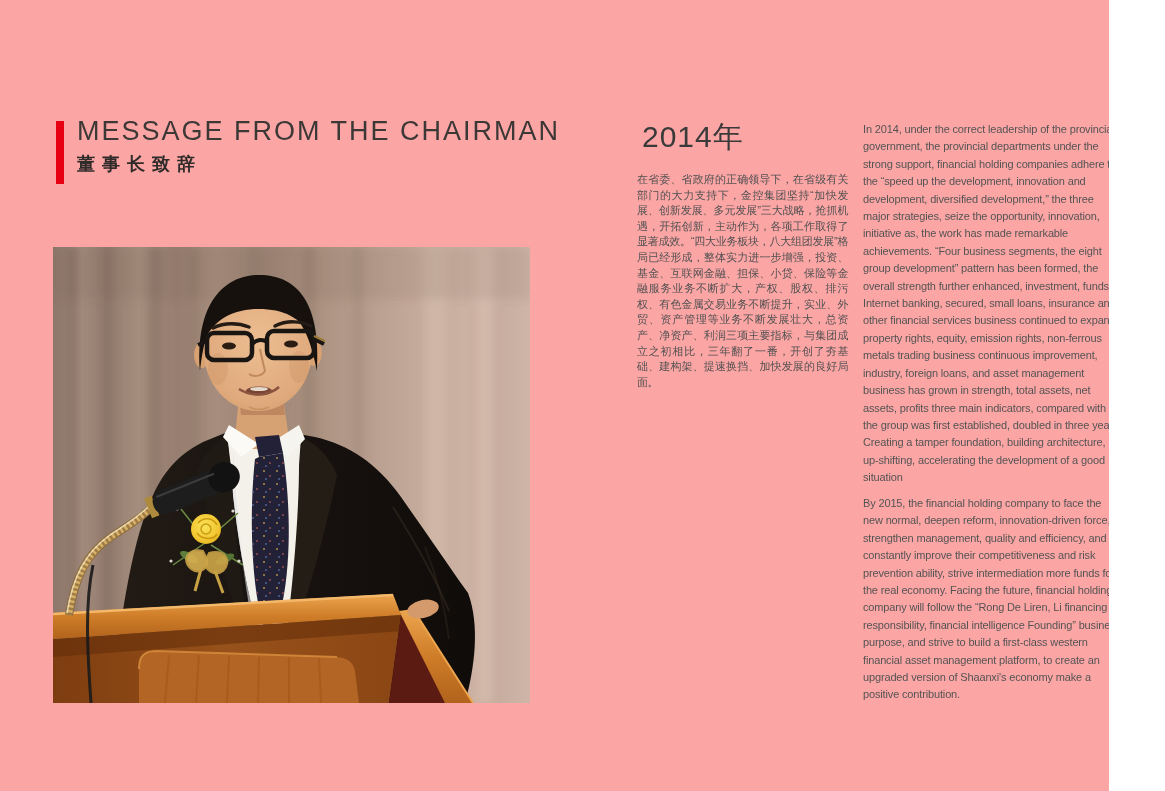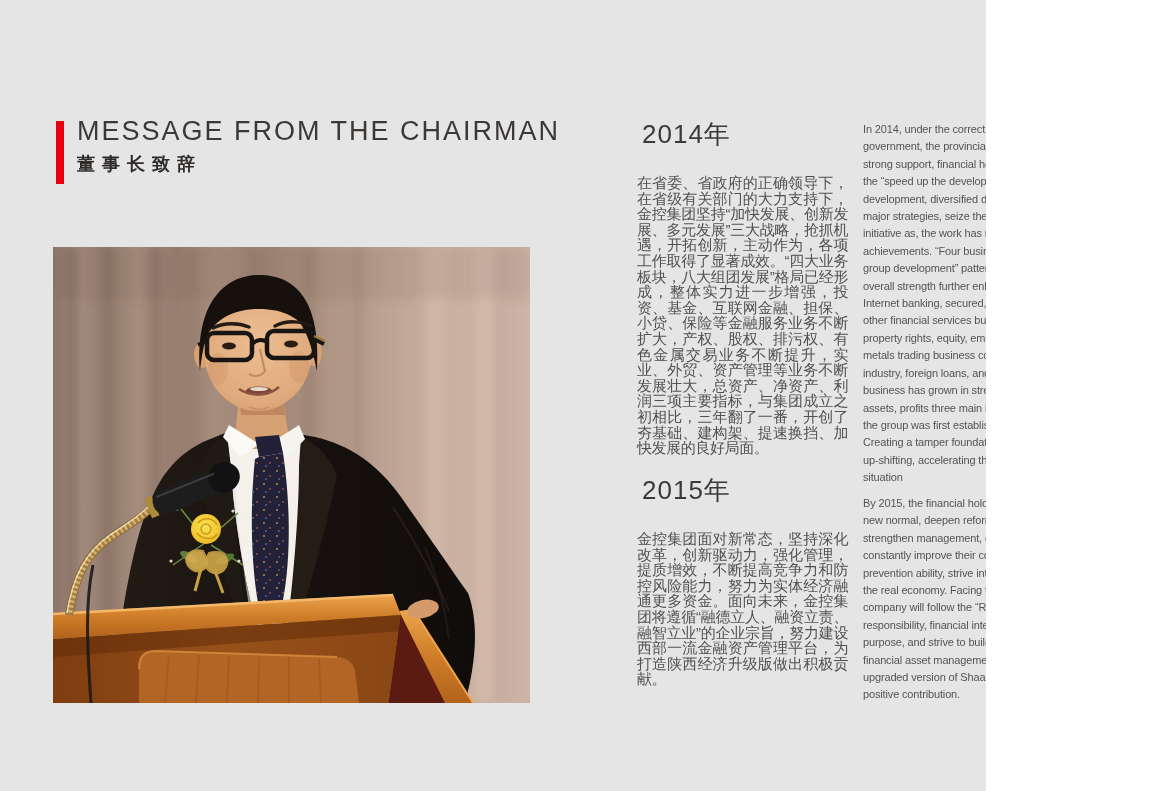--- a/index.html
+++ b/index.html
@@ -1,32 +1,32 @@
 <!DOCTYPE html>
 <html><head>
 <meta charset="utf-8">
 <style>
   html,body{margin:0;padding:0;background:#ffffff;}
   .page{
-    position:relative;width:986px;height:791px;background:#e5e5e5;overflow:hidden;
+    position:relative;width:1109px;height:791px;background:#fca5a5;overflow:hidden;
     font-family:"Liberation Sans","DejaVu Sans",sans-serif;
   }
   
   .title-block{position:absolute;left:56px;top:116px;width:480px;}
   .accent-bar{position:absolute;left:0;top:5px;width:8px;height:63px;background:#e60012;}
   .title-en{margin:0 0 0 21px;font-size:27px;font-weight:400;letter-spacing:2px;color:#3b3836;white-space:nowrap;}
   .title-zh{margin:5px 0 0 21px;font-size:18px;font-weight:600;letter-spacing:7px;color:#2f2b29;white-space:nowrap;}
   
   .photo-wrap{position:absolute;left:53px;top:247px;width:477px;height:456px;}
   .photo-wrap svg{display:block;width:477px;height:456px;}
   
   .sec{position:absolute;}
-  .sec-h{margin:0 0 0 5px;font-size:26px;font-weight:400;letter-spacing:1px;color:#3a3a3a;}
+  .sec-h{margin:0 0 0 5px;font-size:30px;font-weight:400;letter-spacing:1px;color:#3a3a3a;}
   .cn{left:637px;width:211px;}
-  .cn .sec-body{margin-top:23px;font-size:15px;line-height:15.6px;letter-spacing:-0.4px;color:#515151;text-align:justify;}
+  .cn .sec-body{margin-top:14px;font-size:11px;line-height:15.6px;letter-spacing:-0.4px;color:#515151;text-align:justify;}
   .en{left:863px;width:259px;font-size:11px;line-height:17.4px;letter-spacing:-0.15px;color:#545454;text-align:left;}
   #cn2014{top:117px;} #cn2015{top:473px;}
   #en2014{top:121px;} #en2015{top:495px;}
 </style>
 </head>
 <body>
 
 <div class="page">
 
   <div class="title-block">
@@ -226,22 +226,18 @@
         </g>
       </g>
     </svg>
   </div>
 
   <div class="sec cn" id="cn2014">
     <h3 class="sec-h">2014年</h3>
     <p class="sec-body">在省委、省政府的正确领导下，在省级有关部门的大力支持下，金控集团坚持“加快发展、创新发展、多元发展”三大战略，抢抓机遇，开拓创新，主动作为，各项工作取得了显著成效。“四大业务板块，八大组团发展”格局已经形成，整体实力进一步增强，投资、基金、互联网金融、担保、小贷、保险等金融服务业务不断扩大，产权、股权、排污权、有色金属交易业务不断提升，实业、外贸、资产管理等业务不断发展壮大，总资产、净资产、利润三项主要指标，与集团成立之初相比，三年翻了一番，开创了夯基础、建构架、提速换挡、加快发展的良好局面。</p>
   </div>
 
-  <div class="sec cn" id="cn2015">
-    <h3 class="sec-h">2015年</h3>
-    <p class="sec-body">金控集团面对新常态，坚持深化改革，创新驱动力，强化管理，提质增效，不断提高竞争力和防控风险能力，努力为实体经济融通更多资金。面向未来，金控集团将遵循“融德立人、融资立责、融智立业”的企业宗旨，努力建设西部一流金融资产管理平台，为打造陕西经济升级版做出积极贡献。</p>
-  </div>
 
   <div class="sec en" id="en2014">In 2014, under the correct leadership of the provincial government, the provincial departments under the strong support, financial holding companies adhere to the “speed up the development, innovation and development, diversified development,” the three major strategies, seize the opportunity, innovation, initiative as, the work has made remarkable achievements. “Four business segments, the eight group development” pattern has been formed, the overall strength further enhanced, investment, funds, Internet banking, secured, small loans, insurance and other financial services business continued to expand, property rights, equity, emission rights, non-ferrous metals trading business continuous improvement, industry, foreign loans, and asset management business has grown in strength, total assets, net assets, profits three main indicators, compared with the group was first established, doubled in three years. Creating a tamper foundation, building architecture, up-shifting, accelerating the development of a good situation</div>
 
   <div class="sec en" id="en2015">By 2015, the financial holding company to face the new normal, deepen reform, innovation-driven force, strengthen management, quality and efficiency, and constantly improve their competitiveness and risk prevention ability, strive intermediation more funds for the real economy. Facing the future, financial holding company will follow the “Rong De Liren, Li financing responsibility, financial intelligence Founding” business purpose, and strive to build a first-class western financial asset management platform, to create an upgraded version of Shaanxi's economy make a positive contribution.</div>
 
 </div>
 
 </body></html>

